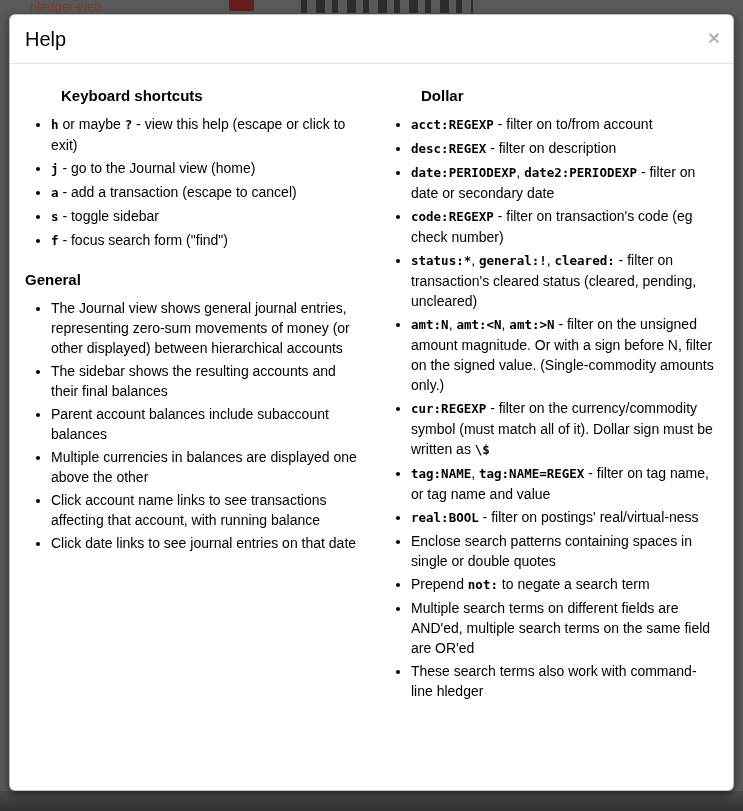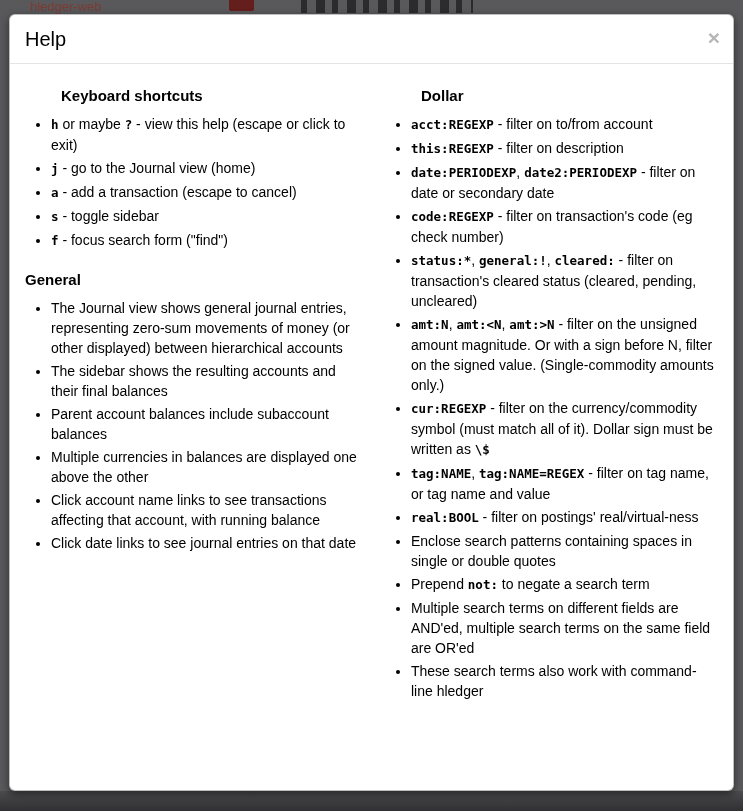--- a/index.html
+++ b/index.html
@@ -131,21 +131,21 @@
           <li>Parent account balances include subaccount balances</li>
           <li>Multiple currencies in balances are displayed one above the other</li>
           <li>Click account name links to see transactions affecting that account, with running balance</li>
           <li>Click date links to see journal entries on that date</li>
         </ul>
       </div>
     <div class="column column-right">
         <h2 class="section-heading">Dollar</h2>
         <ul class="bullet-list">
           <li><code>acct:REGEXP</code> - filter on to/from account</li>
-          <li><code>this:REGEXP</code> - filter on description</li>
+          <li><code>desc:REGEX</code> - filter on description</li>
           <li><code>date:PERIODEXP</code>, <code>date2:PERIODEXP</code> - filter on date or secondary date</li>
           <li><code>code:REGEXP</code> - filter on transaction's code (eg check number)</li>
           <li><code>status:*</code>, <code>general:!</code>, <code>cleared:</code> - filter on transaction's cleared status (cleared, pending, uncleared)</li>
           <li><code>amt:N</code>, <code>amt:&lt;N</code>, <code>amt:&gt;N</code> - filter on the unsigned amount magnitude. Or with a sign before N, filter on the signed value. (Single-commodity amounts only.)</li>
           <li><code>cur:REGEXP</code> - filter on the currency/commodity symbol (must match all of it). Dollar sign must be written as <code>\$</code></li>
           <li><code>tag:NAME</code>, <code>tag:NAME=REGEX</code> - filter on tag name, or tag name and value</li>
           <li><code>real:BOOL</code> - filter on postings' real/virtual-ness</li>
           <li>Enclose search patterns containing spaces in single or double quotes</li>
           <li>Prepend <code>not:</code> to negate a search term</li>
           <li>Multiple search terms on different fields are AND'ed, multiple search terms on the same field are OR'ed</li>

